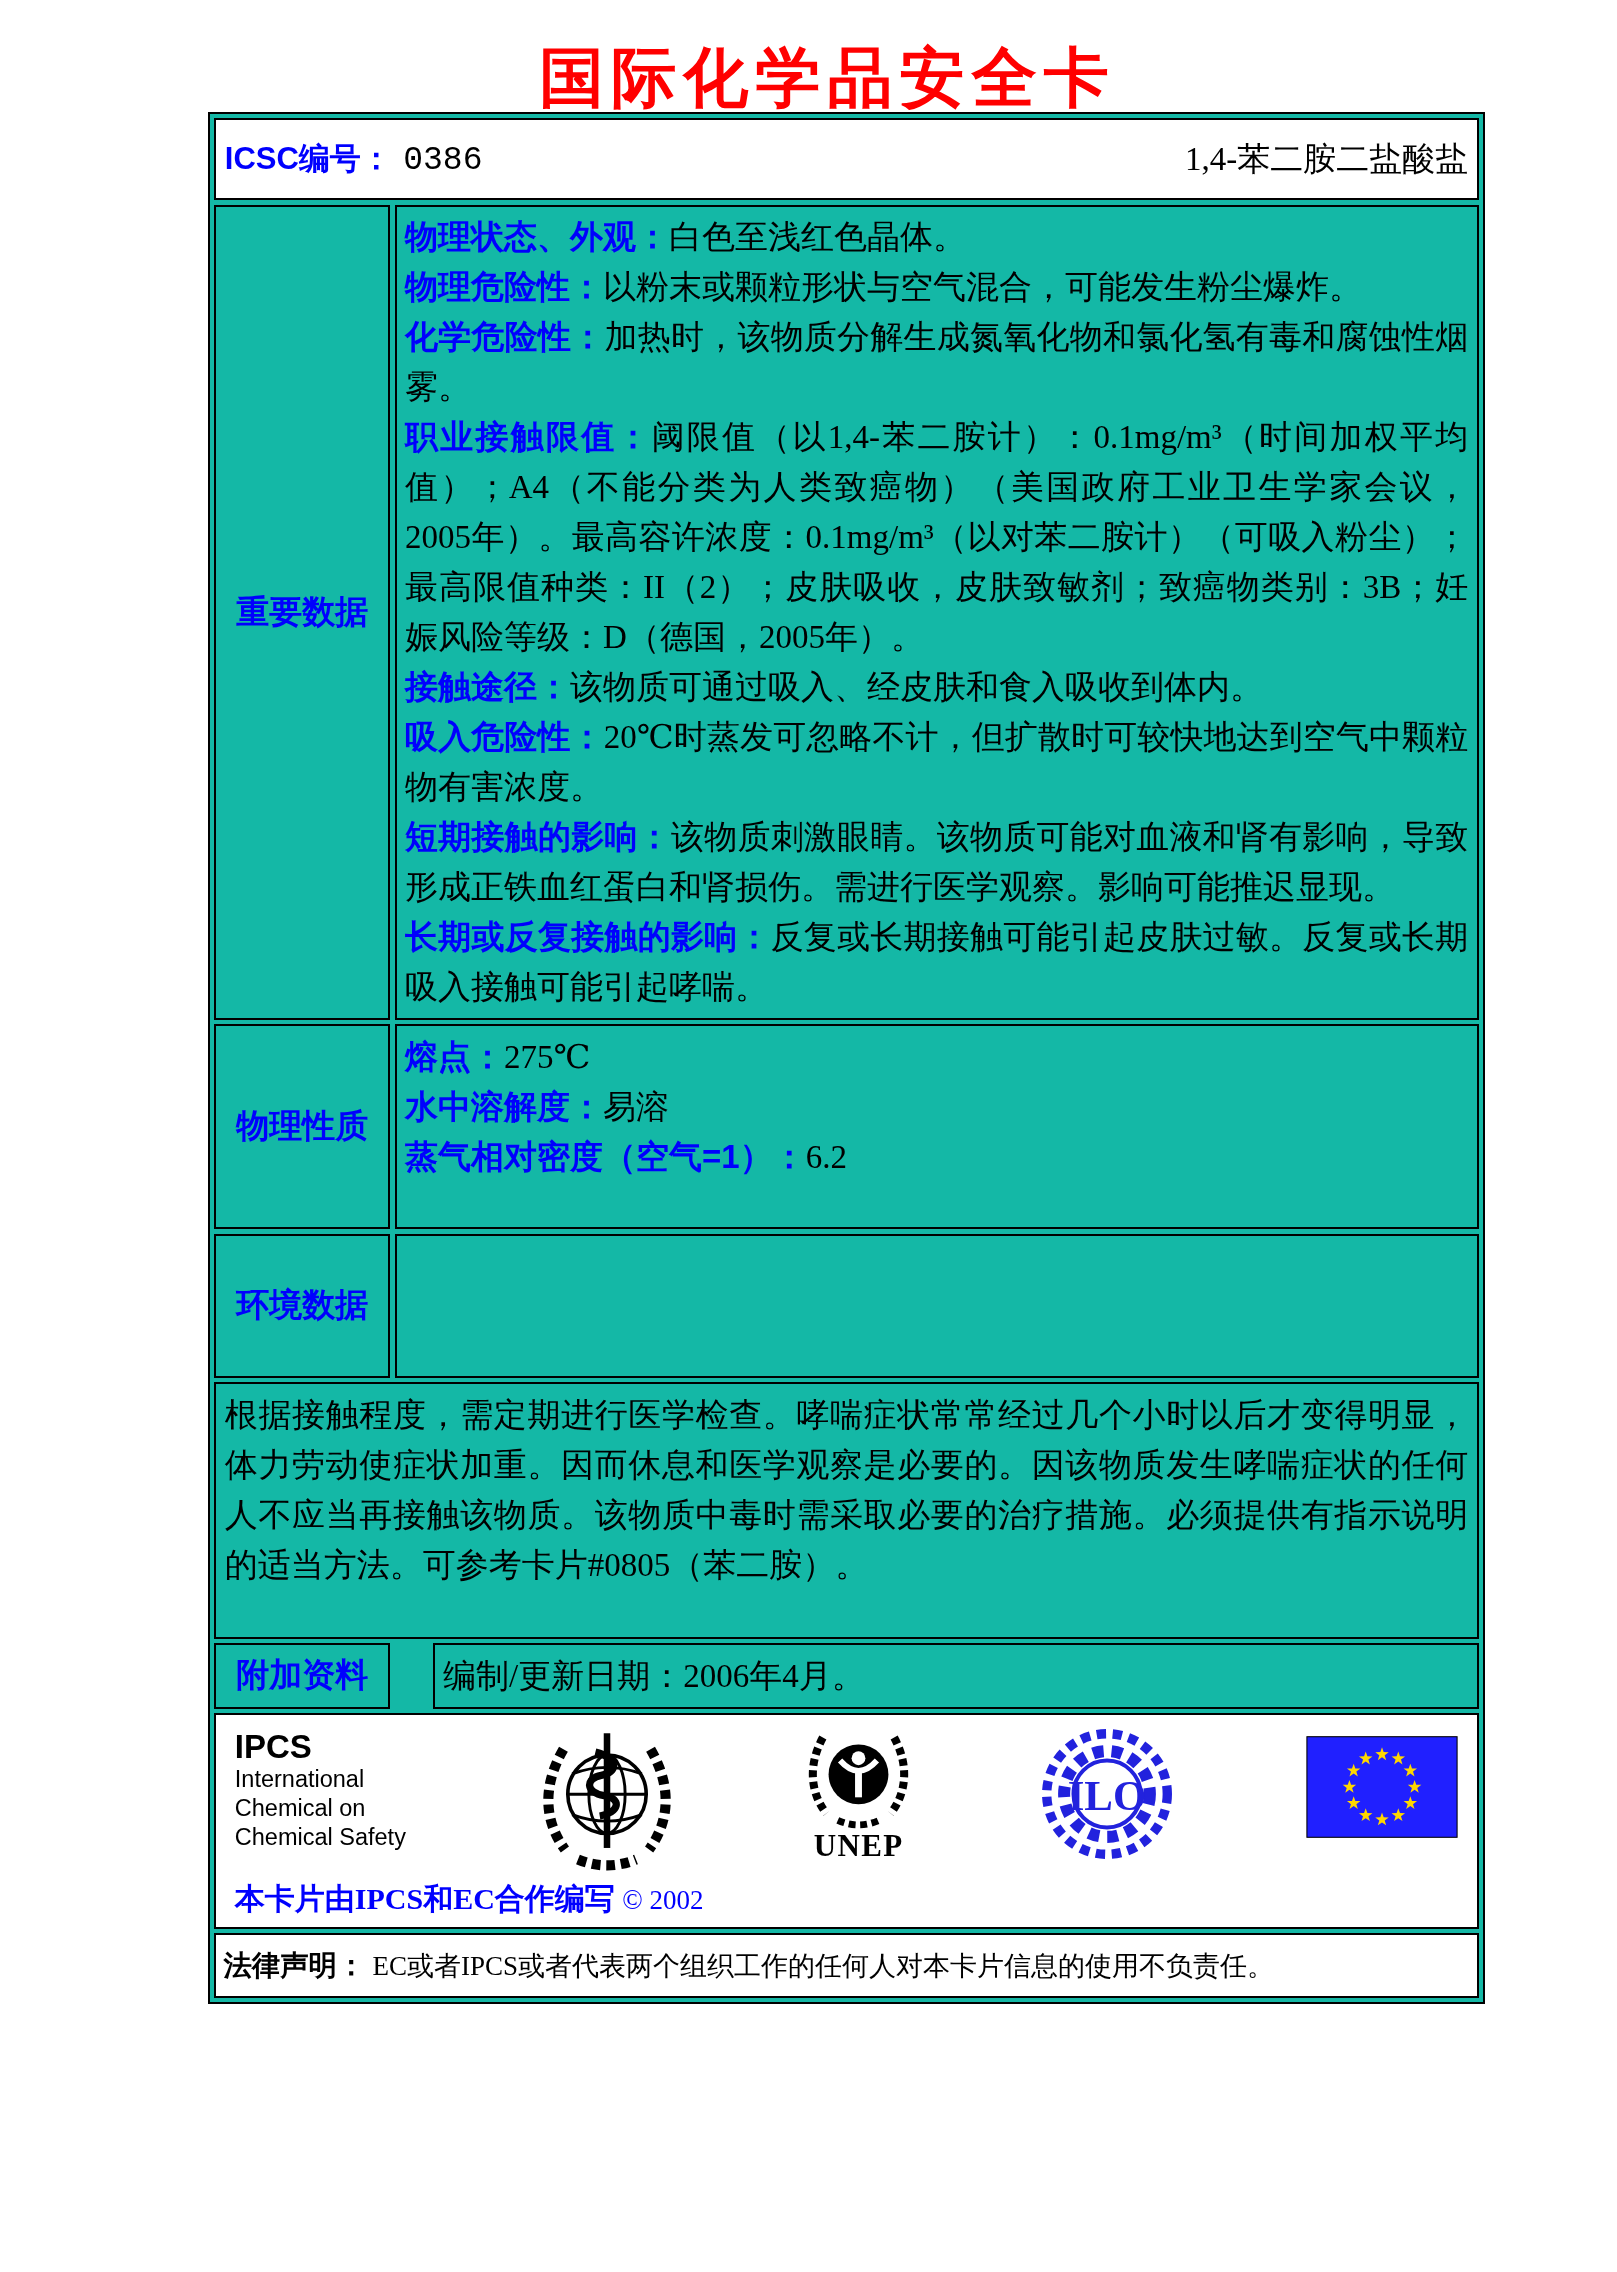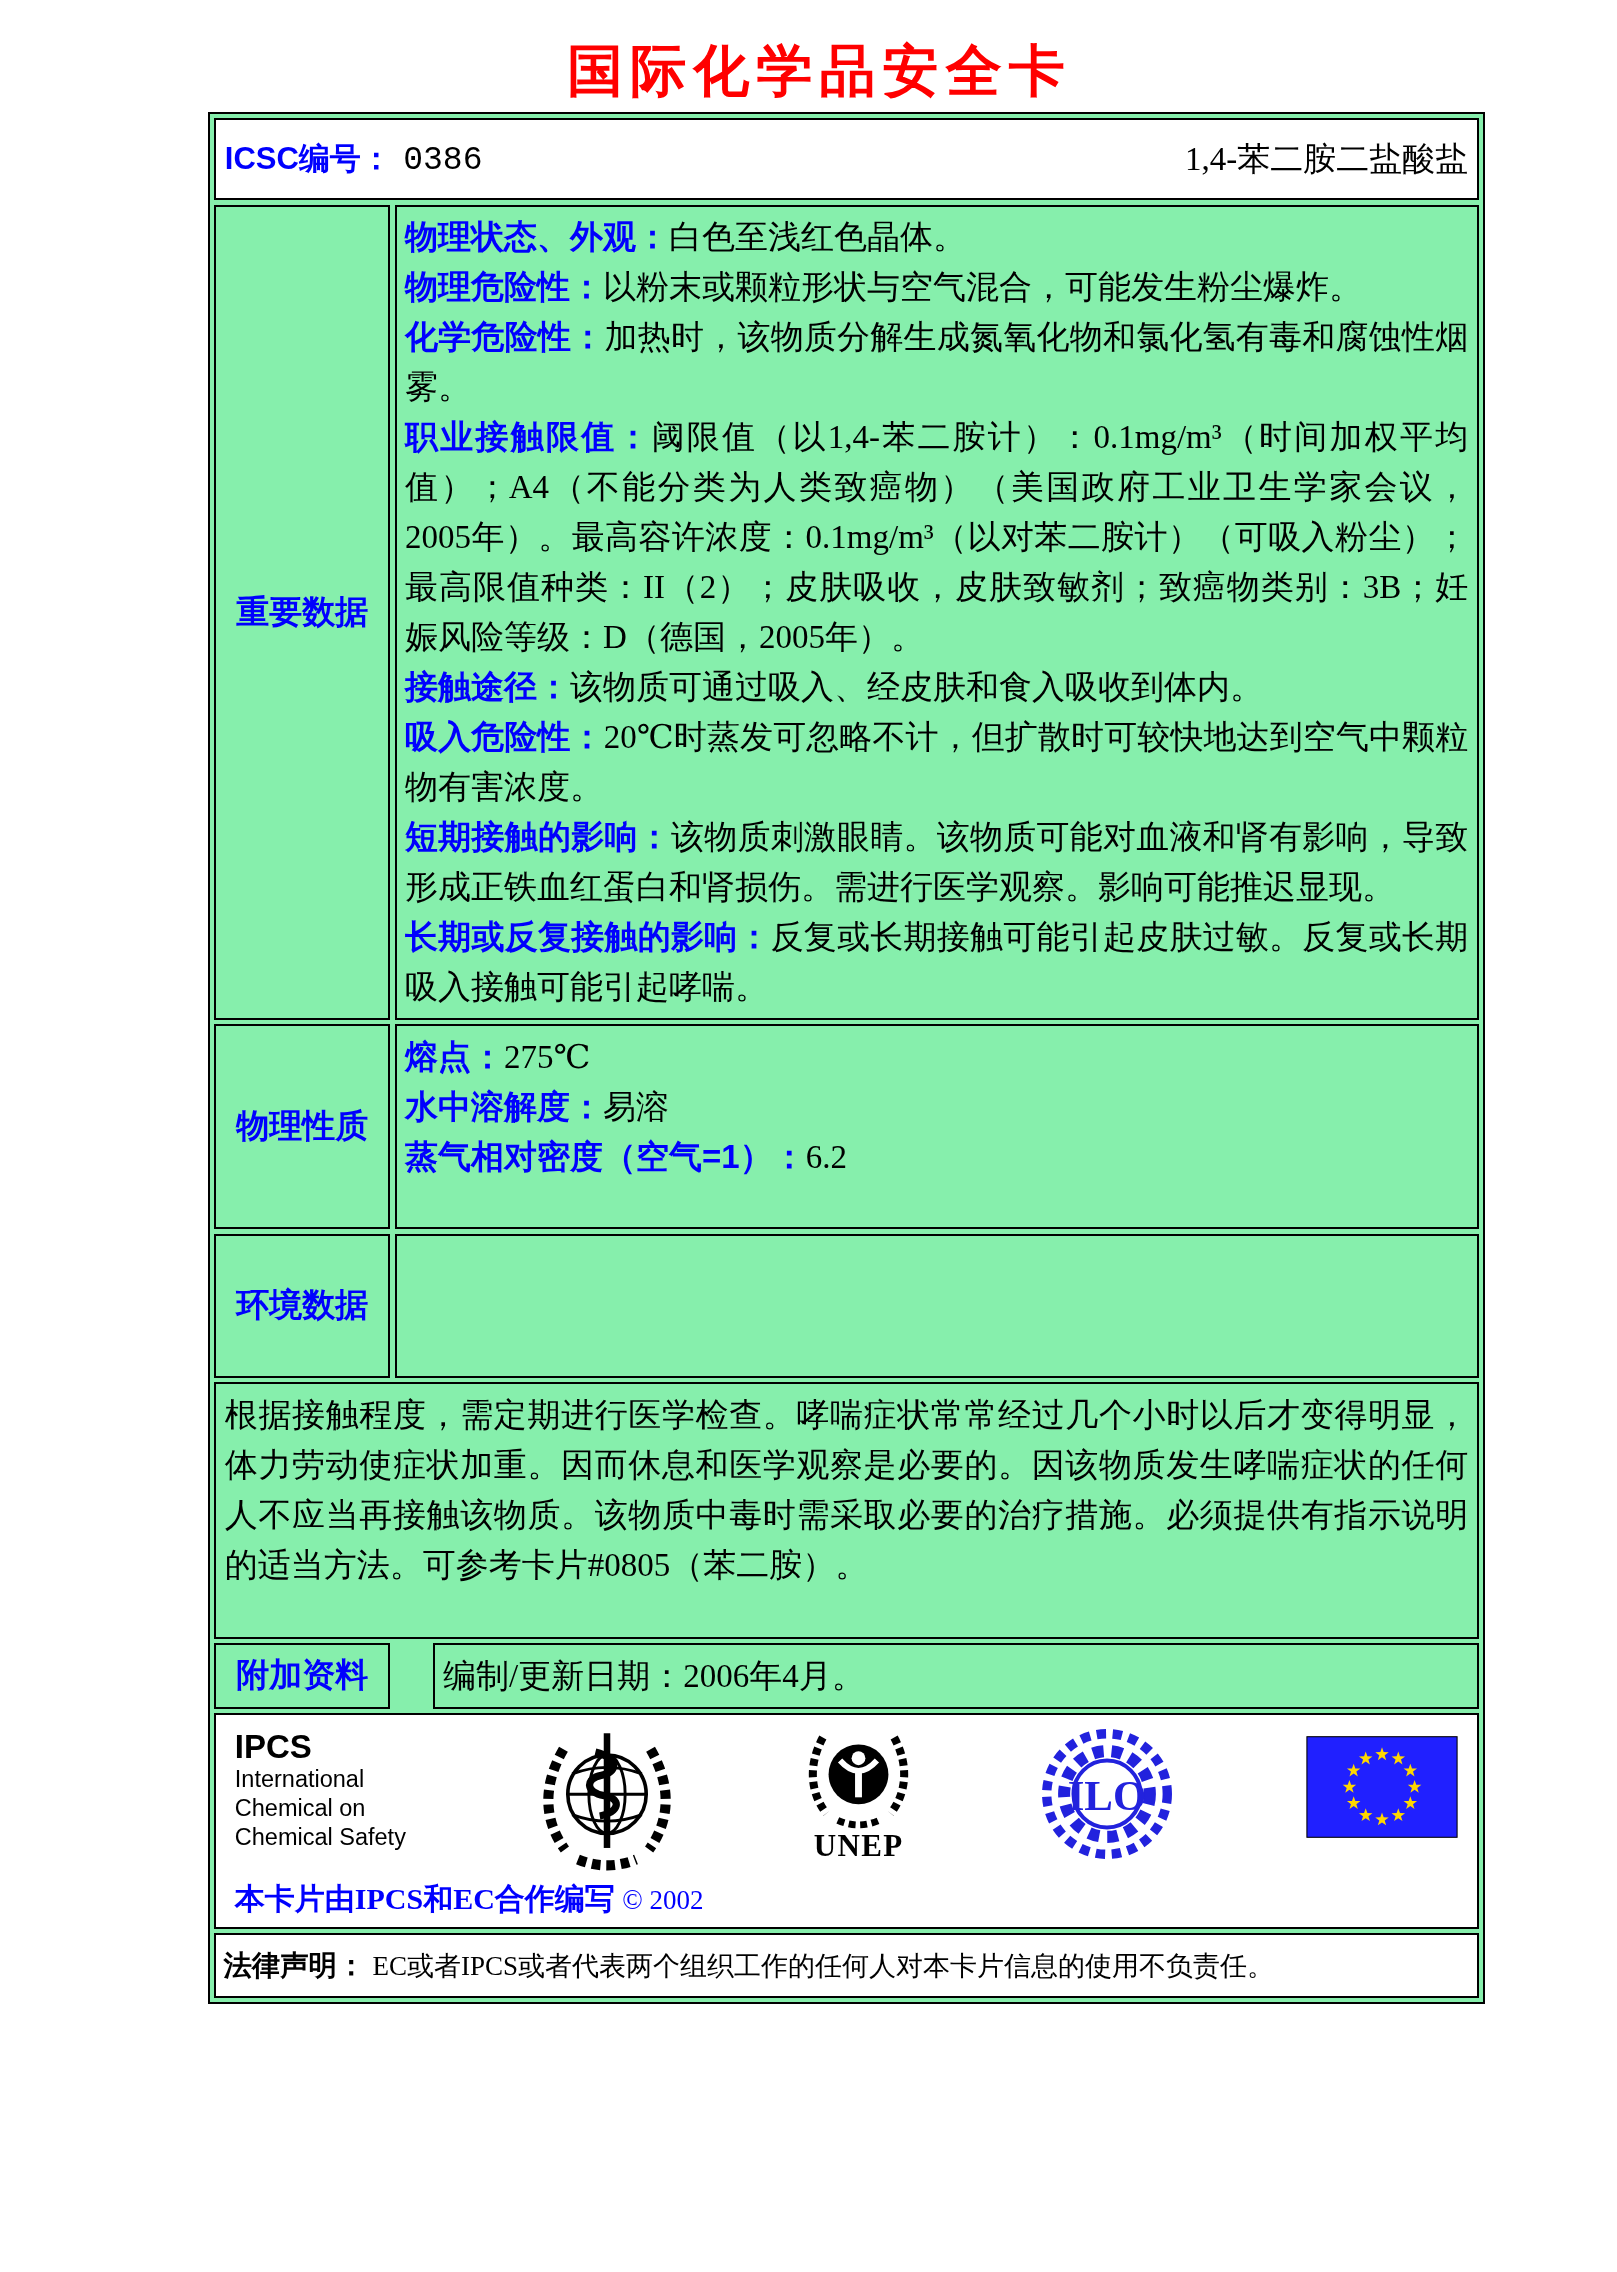--- a/index.html
+++ b/index.html
@@ -9,27 +9,27 @@
     --eu_blue:#2020ff;
     --star_yellow:#ffd700;
   }
   *{box-sizing:border-box;}
   html,body{margin:0;padding:0;}
   body{
     width:1617px;height:2273px;background:#ffffff;position:relative;overflow:hidden;
     font-family:"Liberation Serif","DejaVu Serif",serif;color:#000;
   }
   .page-title{
-    position:absolute;top:34px;left:162px;width:1315px;text-align:center;
-    font-size:56px;font-weight:bold;letter-spacing:7.1px;color:var(--title_red);
+    position:absolute;top:34px;left:170px;width:1315px;text-align:center;
+    font-size:65px;font-weight:bold;letter-spacing:7.1px;color:var(--title_red);
     font-family:"DejaVu Serif","Liberation Serif",serif;
   }
   .card{
     position:absolute;left:208px;top:112px;width:1277px;
-    border:2.8px solid #000;padding:4.3px;background:#86efac;
+    border:2.8px solid #000;padding:4.3px;background:#14b8a6;
   }
   .box{border:2.1px solid #000;margin-bottom:4.3px;background:#fff;}
   
   .header-box{display:flex;justify-content:space-between;align-items:center;min-height:82px;padding:0 8.5px;}
   .hdr-left{display:flex;align-items:baseline;}
   .lblue{color:var(--label_blue);font-family:"Liberation Sans","DejaVu Sans",sans-serif;font-weight:bold;}
   .icsc-label{font-size:31px;}
   .icsc-number{font-size:33px;margin-left:11.4px;font-family:"Liberation Mono","DejaVu Sans Mono",monospace;}
   .chem-name{font-size:33px;}
   

